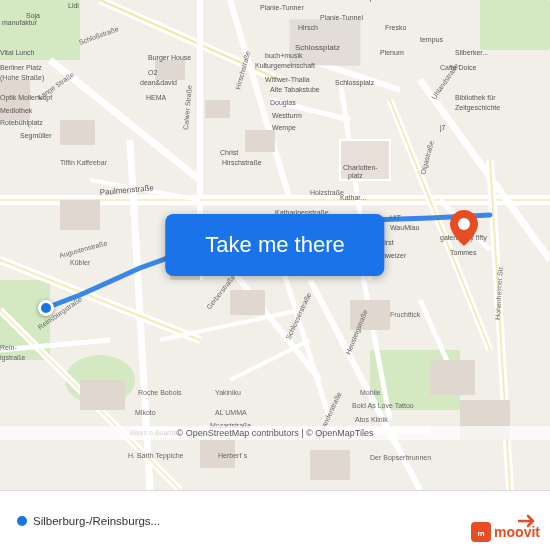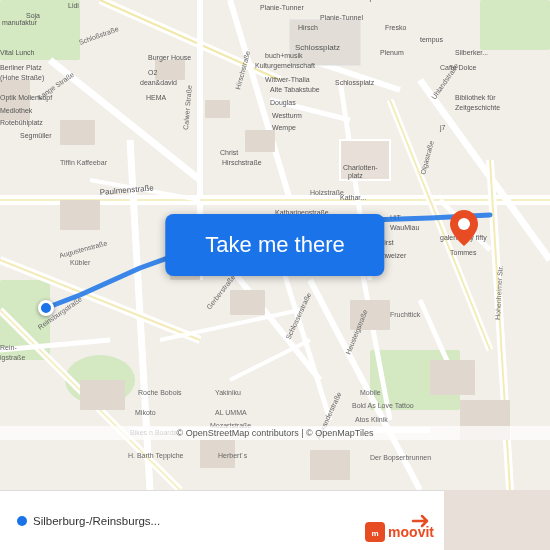--- a/index.html
+++ b/index.html
@@ -73,21 +73,21 @@
       position: absolute;
       top: 0; left: 0;
       width: 100%; height: 100%;
       z-index: 5;
       pointer-events: none;
     }
 
     
     #bottom-bar {
       position: relative;
-      width: 444px;
+      width: 550px;
       height: 60px;
       background: white;
       display: flex;
       align-items: center;
       padding: 0 10px;
       gap: 0;
       border-top: 1px solid #ddd;
     }
 
     .bottom-from, .bottom-to {

